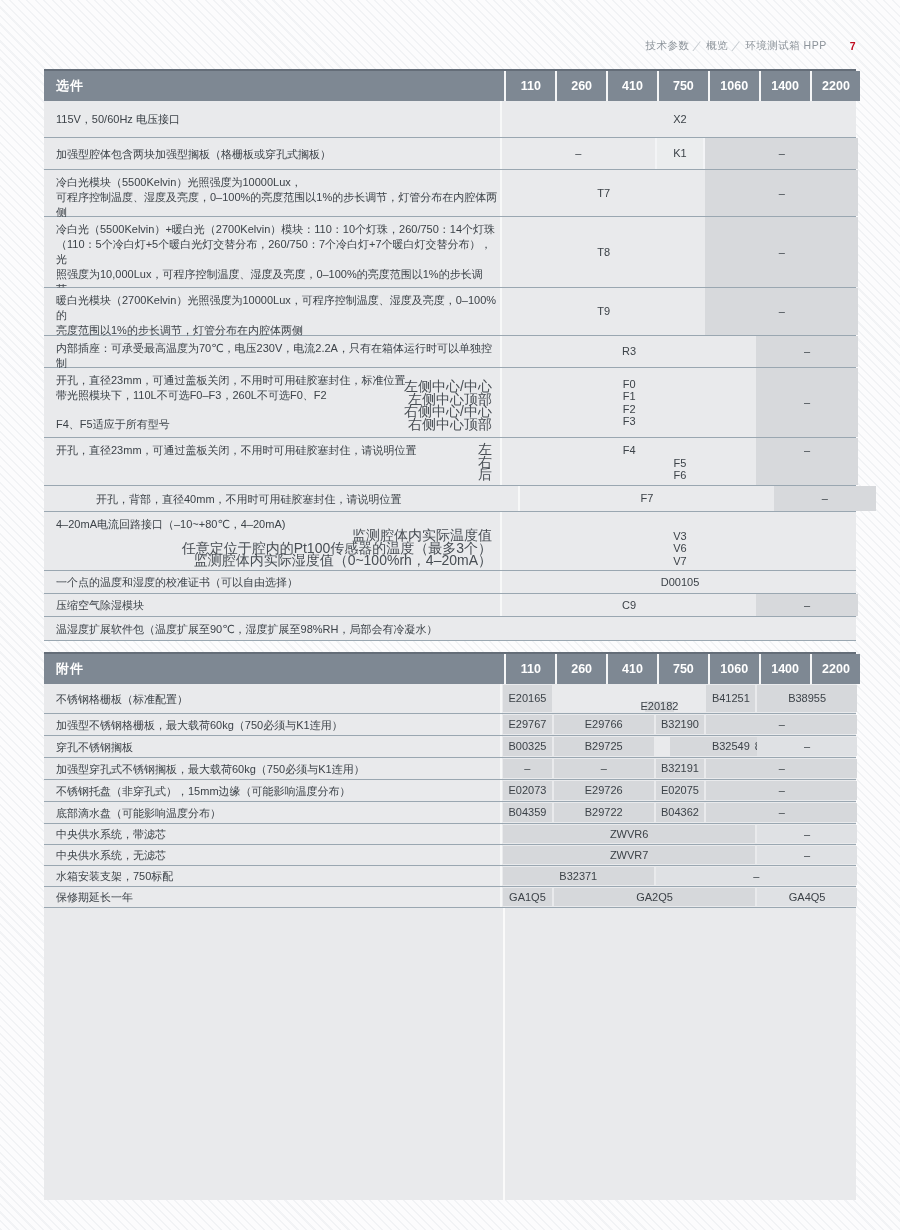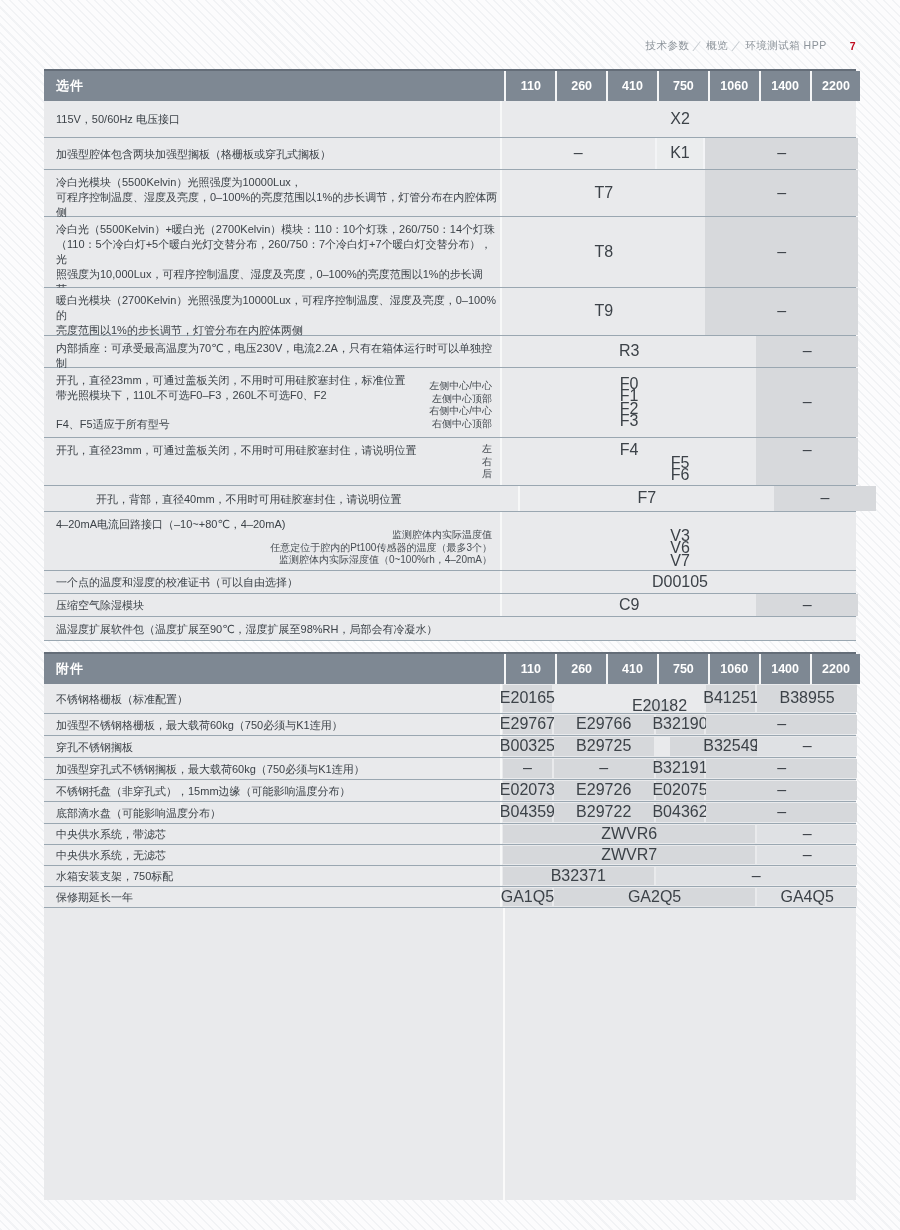--- a/index.html
+++ b/index.html
@@ -21,24 +21,24 @@
        padding-left:12px;letter-spacing:1px;}
   .th-cols{position:relative;width:356px;}
   .th-col{position:absolute;top:0;bottom:0;background:#7e8893;color:#fff;font-size:12.5px;font-weight:bold;
        display:flex;align-items:center;justify-content:center;border-left:2px solid #f5f6f7;}
   .row{position:relative;display:flex;background:#e9eaec;border-bottom:1px solid #9aa7b1;}
   .row:first-of-type{border-top:1px solid #c9ced3;}
   .rlabel{width:456px;position:relative;color:#3c4248;font-size:11px;line-height:15px;
        padding:5px 0 4px 12px;box-sizing:border-box;}
   .rlabel.vcenter{display:flex;flex-direction:column;justify-content:center;}
   .rnote{position:absolute;left:12px;bottom:5px;font-size:11px;color:#3c4248;}
-  .rsubs{position:absolute;right:8px;text-align:right;font-size:10px;line-height:12.5px;color:#474d53;}
+  .rsubs{position:absolute;right:8px;text-align:right;font-size:14px;line-height:12.5px;color:#474d53;}
   .rvals{position:relative;width:356px;border-left:2px solid rgba(255,255,255,.65);box-sizing:border-box;}
   .cell{position:absolute;top:0;bottom:0;display:flex;flex-direction:column;justify-content:center;
-       align-items:center;font-size:16px;color:#3c4248;text-align:center;line-height:12.5px;}
+       align-items:center;font-size:11px;color:#3c4248;text-align:center;line-height:12.5px;}
   .cell.vtop{justify-content:flex-start;padding-top:6px;box-sizing:border-box;}
   .cell.vbottom{justify-content:flex-end;padding-bottom:3px;box-sizing:border-box;}
   .cell.dark{background:#d7d9dc;}
   .cell.light{background:#ebedee;border-left:2px solid #f3f4f6;border-right:2px solid #f3f4f6;}
   .cell.acc{background:#d6d8db;top:1px;bottom:1px;}
   .cell.acclight{background:#dfe1e4;top:1px;bottom:1px;}
   .cell .ln{min-height:12.5px;}
 </style>
 </head>
 <body>

